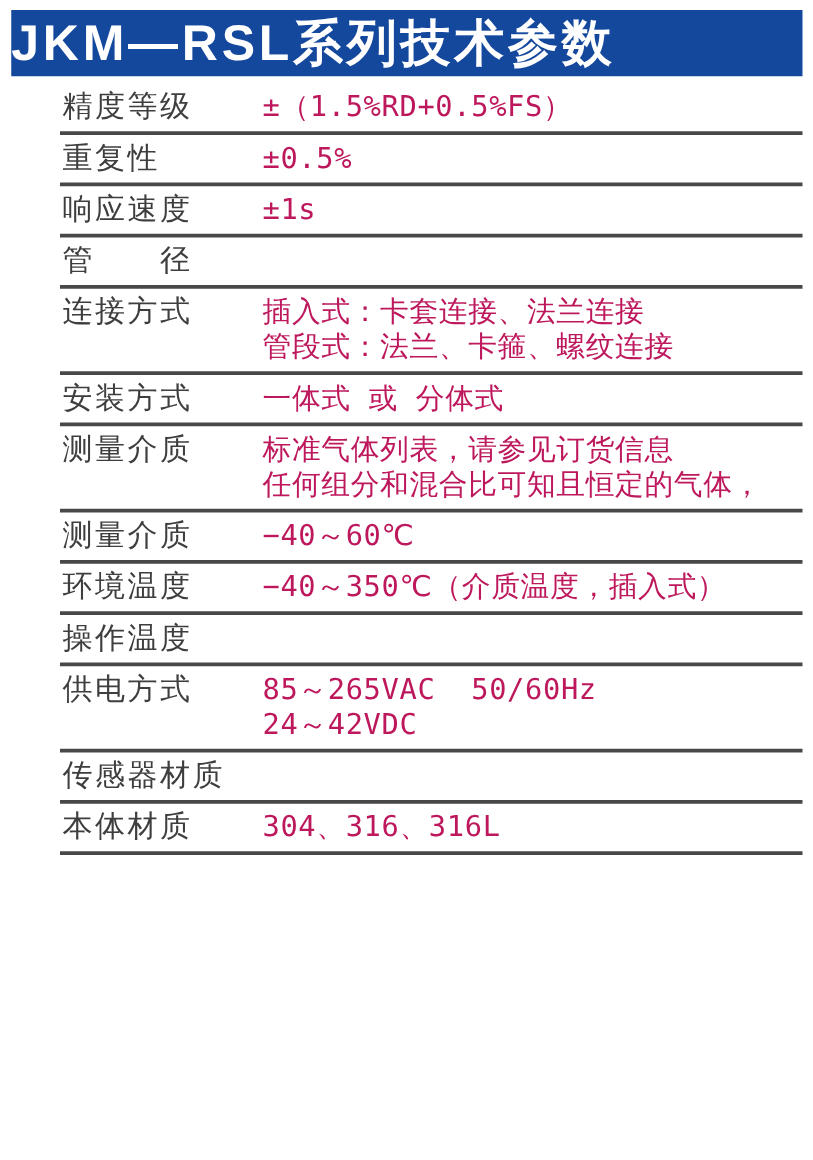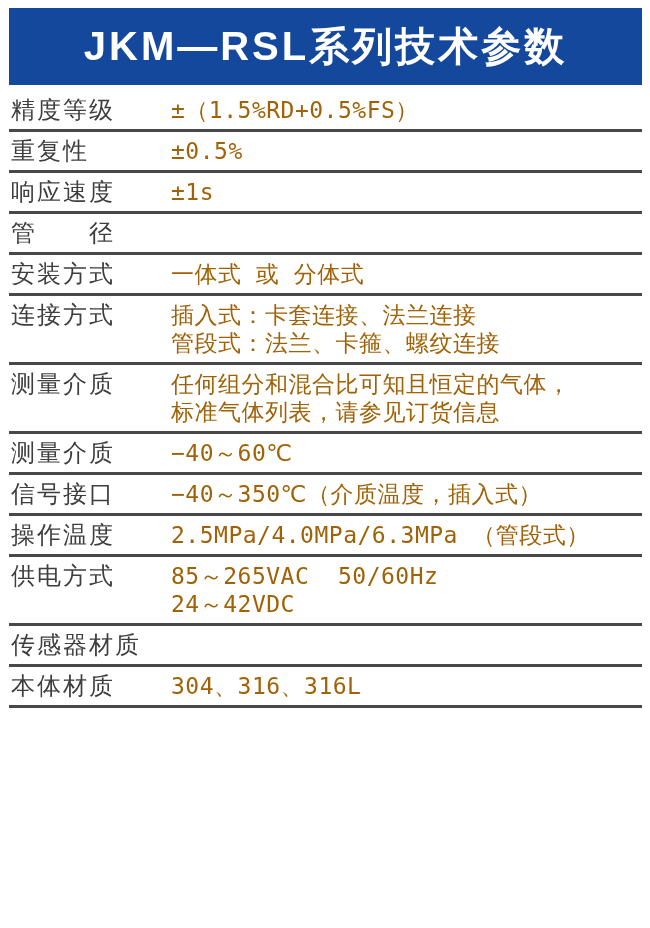--- a/index.html
+++ b/index.html
@@ -12,58 +12,59 @@
     height: 928px;
     font-family: "Liberation Sans", sans-serif;
     overflow: hidden;
   }
   .page {
     box-sizing: border-box;
     width: 650px;
     padding: 8px 8px 0 9px;
   }
   .header-bar {
-    height: 77px;
+    height: 53px;
     background: #14489d;
     display: flex;
     align-items: center;
-    justify-content: center;
+    justify-content: flex-start;
     margin-bottom: 6px;
   }
   .header-title {
     color: #ffffff;
     font-size: 40px;
     font-weight: bold;
     letter-spacing: 3px;
     white-space: nowrap;
   }
   .spec-table {
     width: 100%;
   }
   .spec-row {
     display: flex;
     align-items: flex-start;
     padding: 5px 0 5px 2px;
     border-bottom: 3px solid #484848;
+    margin-left: 39px;
   }
   .spec-label {
     flex: 0 0 160px;
     font-size: 24px;
     letter-spacing: 2px;
     color: #3e3e3e;
     line-height: 28px;
     white-space: pre;
   }
   .spec-value {
     flex: 1 1 auto;
     min-width: 0;
   }
   .value-line {
     font-size: 23px;
-    color: #a16207;
+    color: #be185d;
     line-height: 28px;
     font-family: "DejaVu Sans Mono", "DejaVu Sans", sans-serif;
     white-space: pre-wrap;
     letter-spacing: 0.5px;
   }
 </style>
 </head>
 <body>
 
 <div class="page">
@@ -93,60 +94,59 @@
       <div class="spec-value">
         <div class="value-line">±1s</div>
       </div>
     </div>
 
     <div class="spec-row">
       <div class="spec-label">管　　径</div>
     </div>
 
     <div class="spec-row">
-      <div class="spec-label">安装方式</div>
-      <div class="spec-value">
-        <div class="value-line">一体式 或 分体式</div>
-      </div>
-    </div>
-
-    <div class="spec-row">
       <div class="spec-label">连接方式</div>
       <div class="spec-value">
         <div class="value-line">插入式：卡套连接、法兰连接</div>
         <div class="value-line">管段式：法兰、卡箍、螺纹连接</div>
       </div>
     </div>
 
     <div class="spec-row">
+      <div class="spec-label">安装方式</div>
+      <div class="spec-value">
+        <div class="value-line">一体式 或 分体式</div>
+      </div>
+    </div>
+
+    <div class="spec-row">
       <div class="spec-label">测量介质</div>
       <div class="spec-value">
+        <div class="value-line">标准气体列表，请参见订货信息</div>
         <div class="value-line">任何组分和混合比可知且恒定的气体，</div>
-        <div class="value-line">标准气体列表，请参见订货信息</div>
       </div>
     </div>
 
     <div class="spec-row">
       <div class="spec-label">测量介质</div>
       <div class="spec-value">
         <div class="value-line">−40～60℃</div>
       </div>
     </div>
 
     <div class="spec-row">
-      <div class="spec-label">信号接口</div>
+      <div class="spec-label">环境温度</div>
       <div class="spec-value">
         <div class="value-line">−40～350℃（介质温度，插入式）</div>
       </div>
     </div>
 
     <div class="spec-row">
       <div class="spec-label">操作温度</div>
       <div class="spec-value">
-        <div class="value-line">2.5MPa/4.0MPa/6.3MPa （管段式）</div>
       </div>
     </div>
 
 
     <div class="spec-row">
       <div class="spec-label">供电方式</div>
       <div class="spec-value">
         <div class="value-line">85～265VAC  50/60Hz</div>
         <div class="value-line">24～42VDC</div>
       </div>

